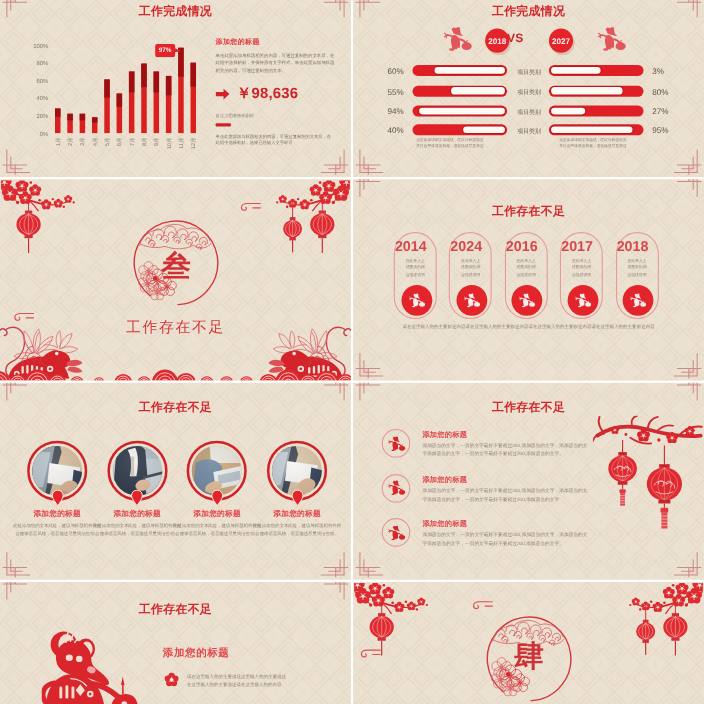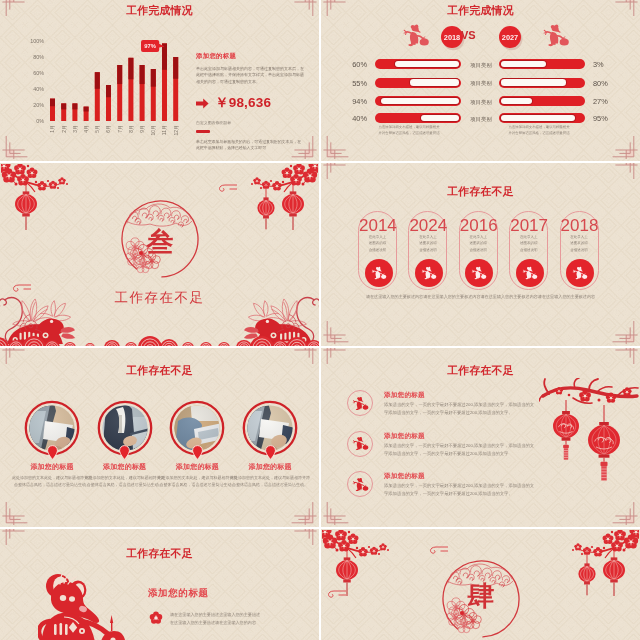--- a/index.html
+++ b/index.html
@@ -18,21 +18,21 @@
   .corner-tl,.corner-tr,.corner-bl,.corner-br{position:absolute;width:28px;height:24px;}
   .corner-tl{left:0px;top:-7px;transform:scaleY(-1);}
   .corner-tr{right:0px;top:-7px;transform:scale(-1,-1);}
   .corner-bl{left:0px;bottom:2px;}
   .corner-br{right:0px;bottom:2px;transform:scaleX(-1);}
 
   
   .s1-title{position:absolute;left:0;right:0;top:4px;text-align:center;color:#d2282e;
             font-weight:bold;font-size:10.8px;letter-spacing:0.3px;}
   .s1-chart{position:absolute;left:0;top:0;}
-  .s1-panel{position:absolute;left:196px;top:52px;width:112px;}
+  .s1-panel{position:absolute;left:196px;top:34px;width:112px;}
   .s1-h{color:#e1383f;font-weight:bold;font-size:6.4px;letter-spacing:.3px;}
   .s1-b{color:#7d7166;font-size:4.0px;line-height:1.62;margin-top:5px;width:109px;}
   .s1-amt-row{display:flex;align-items:center;margin-top:9px;}
   .s1-arrow{display:inline-block;margin-right:6px;}
   .s1-amt{color:#cf2228;font-weight:bold;font-size:13.5px;letter-spacing:.2px;}
   .s1-cap{color:#8a7f74;font-size:3.9px;margin-top:8px;}
   .s1-rule{width:14px;height:2.2px;background:#cf2228;border-radius:1px;margin-top:5px;}
   .s1-b2{color:#7d7166;font-size:3.9px;line-height:1.55;margin-top:6px;width:108px;}
 
   
@@ -75,21 +75,21 @@
   .s8-num{position:absolute;left:0;right:0;top:25px;text-align:center;color:#d03136;
           font-family:"Liberation Serif","DejaVu Serif",serif;font-size:27px;font-weight:bold;}
 
   
   .s4-title{position:absolute;left:0;right:0;top:22px;text-align:center;color:#d2282e;
             font-weight:bold;font-size:10.8px;letter-spacing:0.3px;}
   .s4-pills{position:absolute;left:0;top:0;}
   .s4-pill{position:absolute;width:39px;height:79px;border:0.9px solid #e79a9b;
            border-radius:19.5px;box-sizing:border-box;}
   .s4-year{position:absolute;left:0;right:0;top:4px;text-align:left;color:#d6484d;
-           font-size:17px;font-weight:normal;}
+           font-size:13px;font-weight:bold;}
   .s4-txt{position:absolute;left:0;right:0;top:22px;text-align:center;color:#8a7f74;
           font-size:3.5px;line-height:1.85;}
   .s4-circ{position:absolute;left:5.5px;top:47px;width:28px;height:28px;border-radius:50%;
            background:#e3242b;display:flex;align-items:center;justify-content:center;}
   .s4-divider{position:absolute;left:18px;right:18px;top:118px;height:1px;background:transparent;}
   .s4-footer{position:absolute;left:20px;right:20px;top:131px;text-align:center;
              color:#8a7f74;font-size:4.1px;line-height:1.5;}
 
   
   .s5-title{position:absolute;left:0;right:0;top:16px;text-align:center;color:#d2282e;

